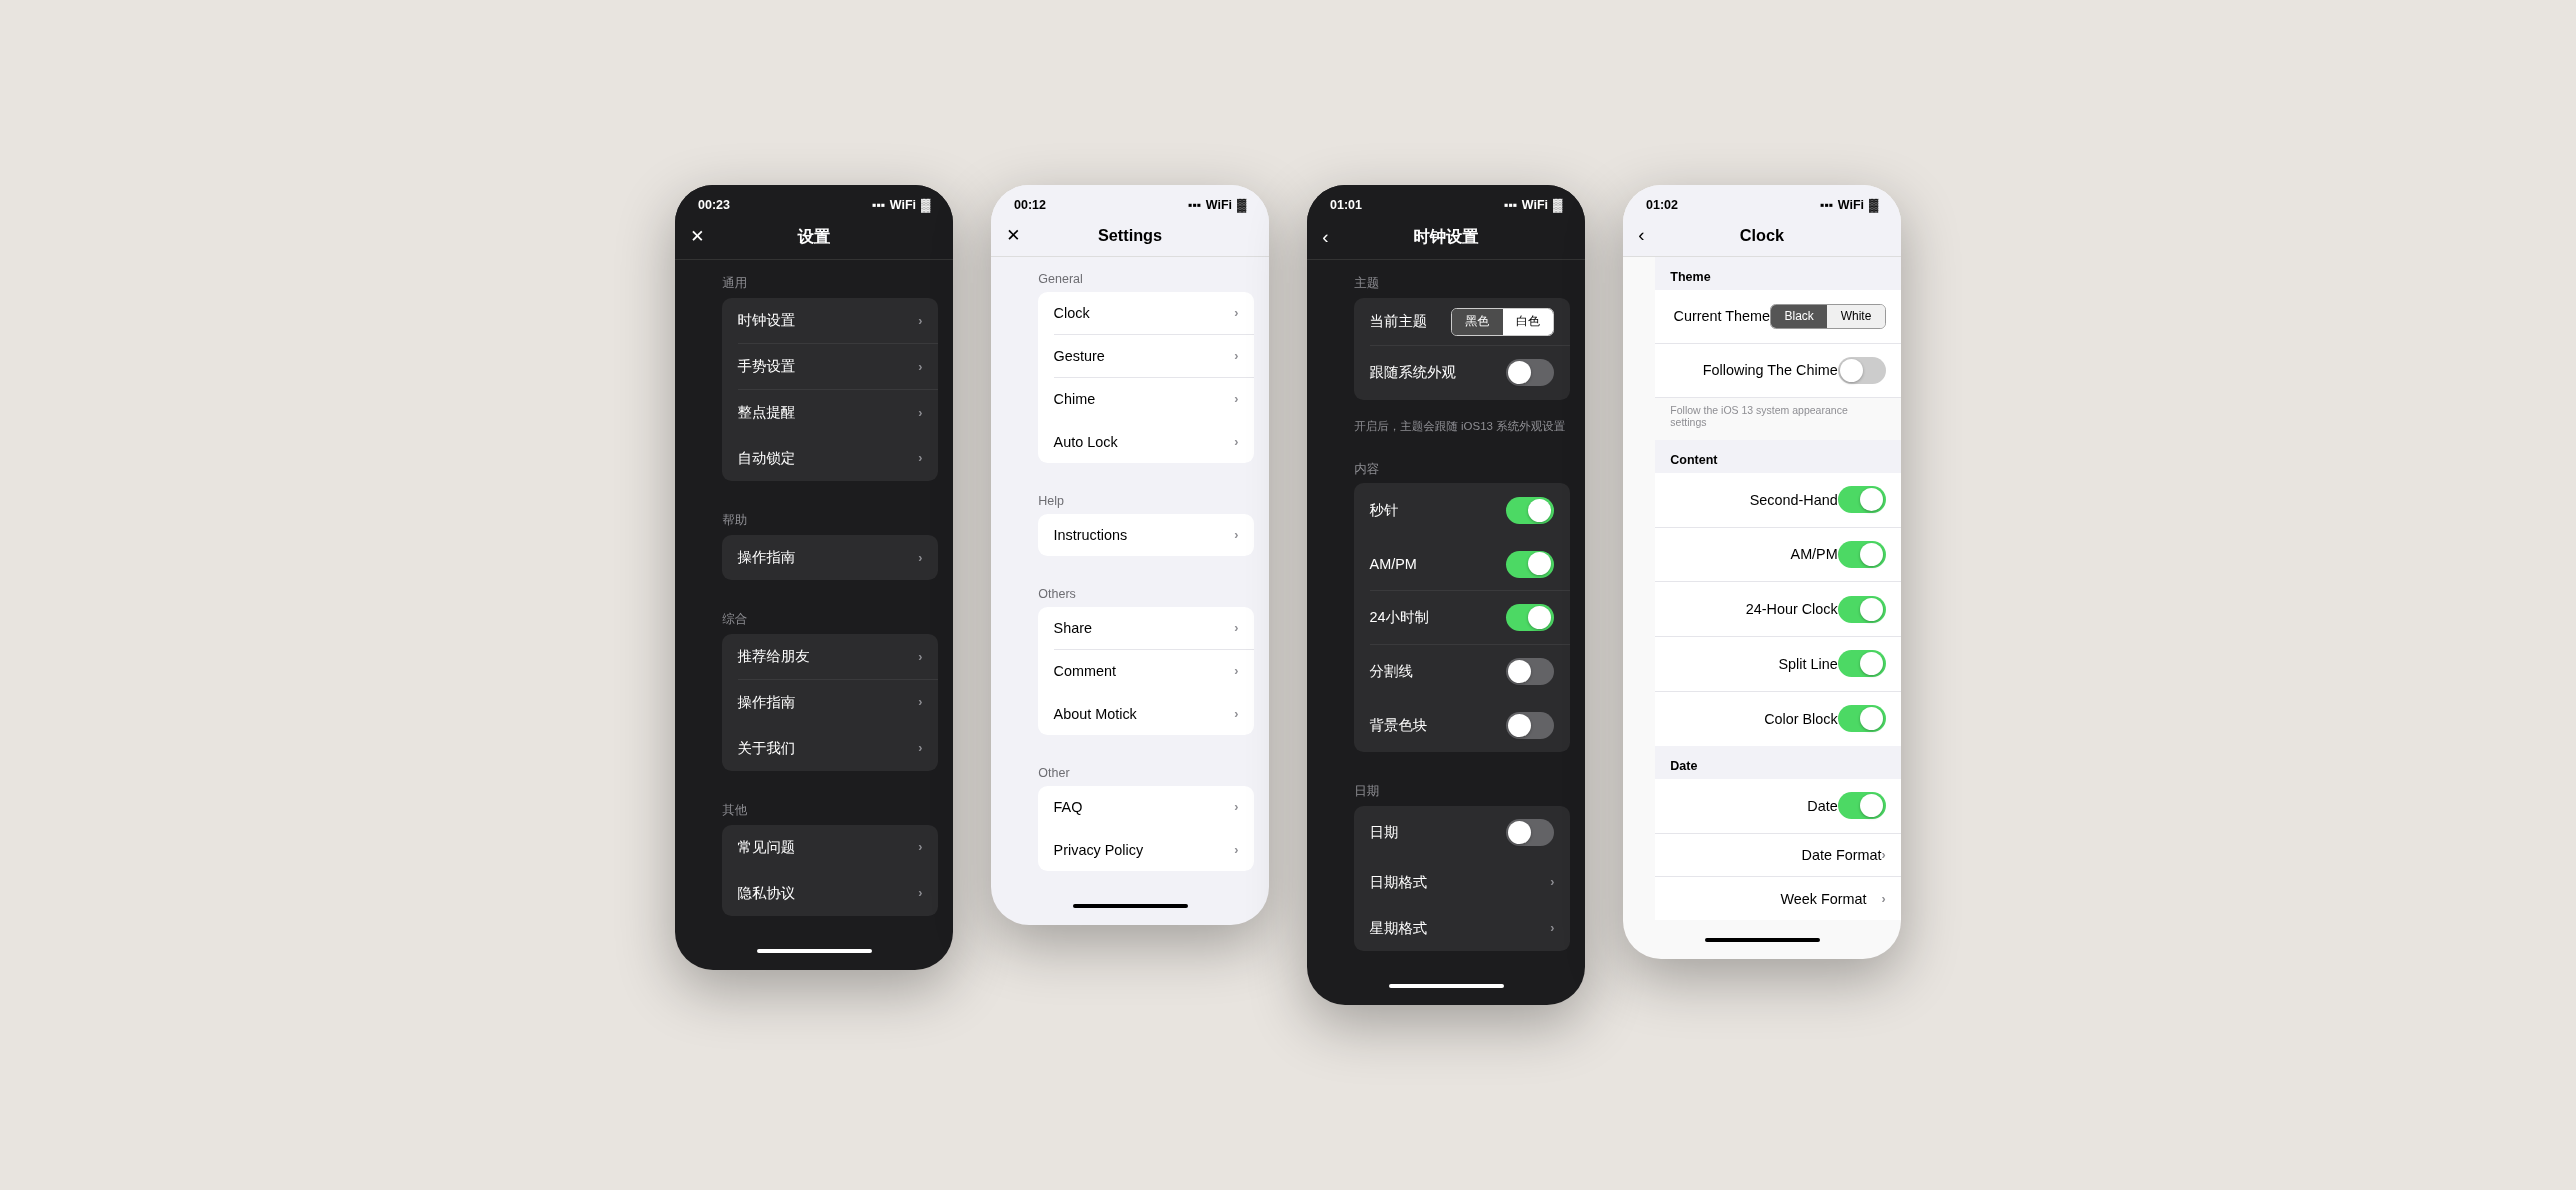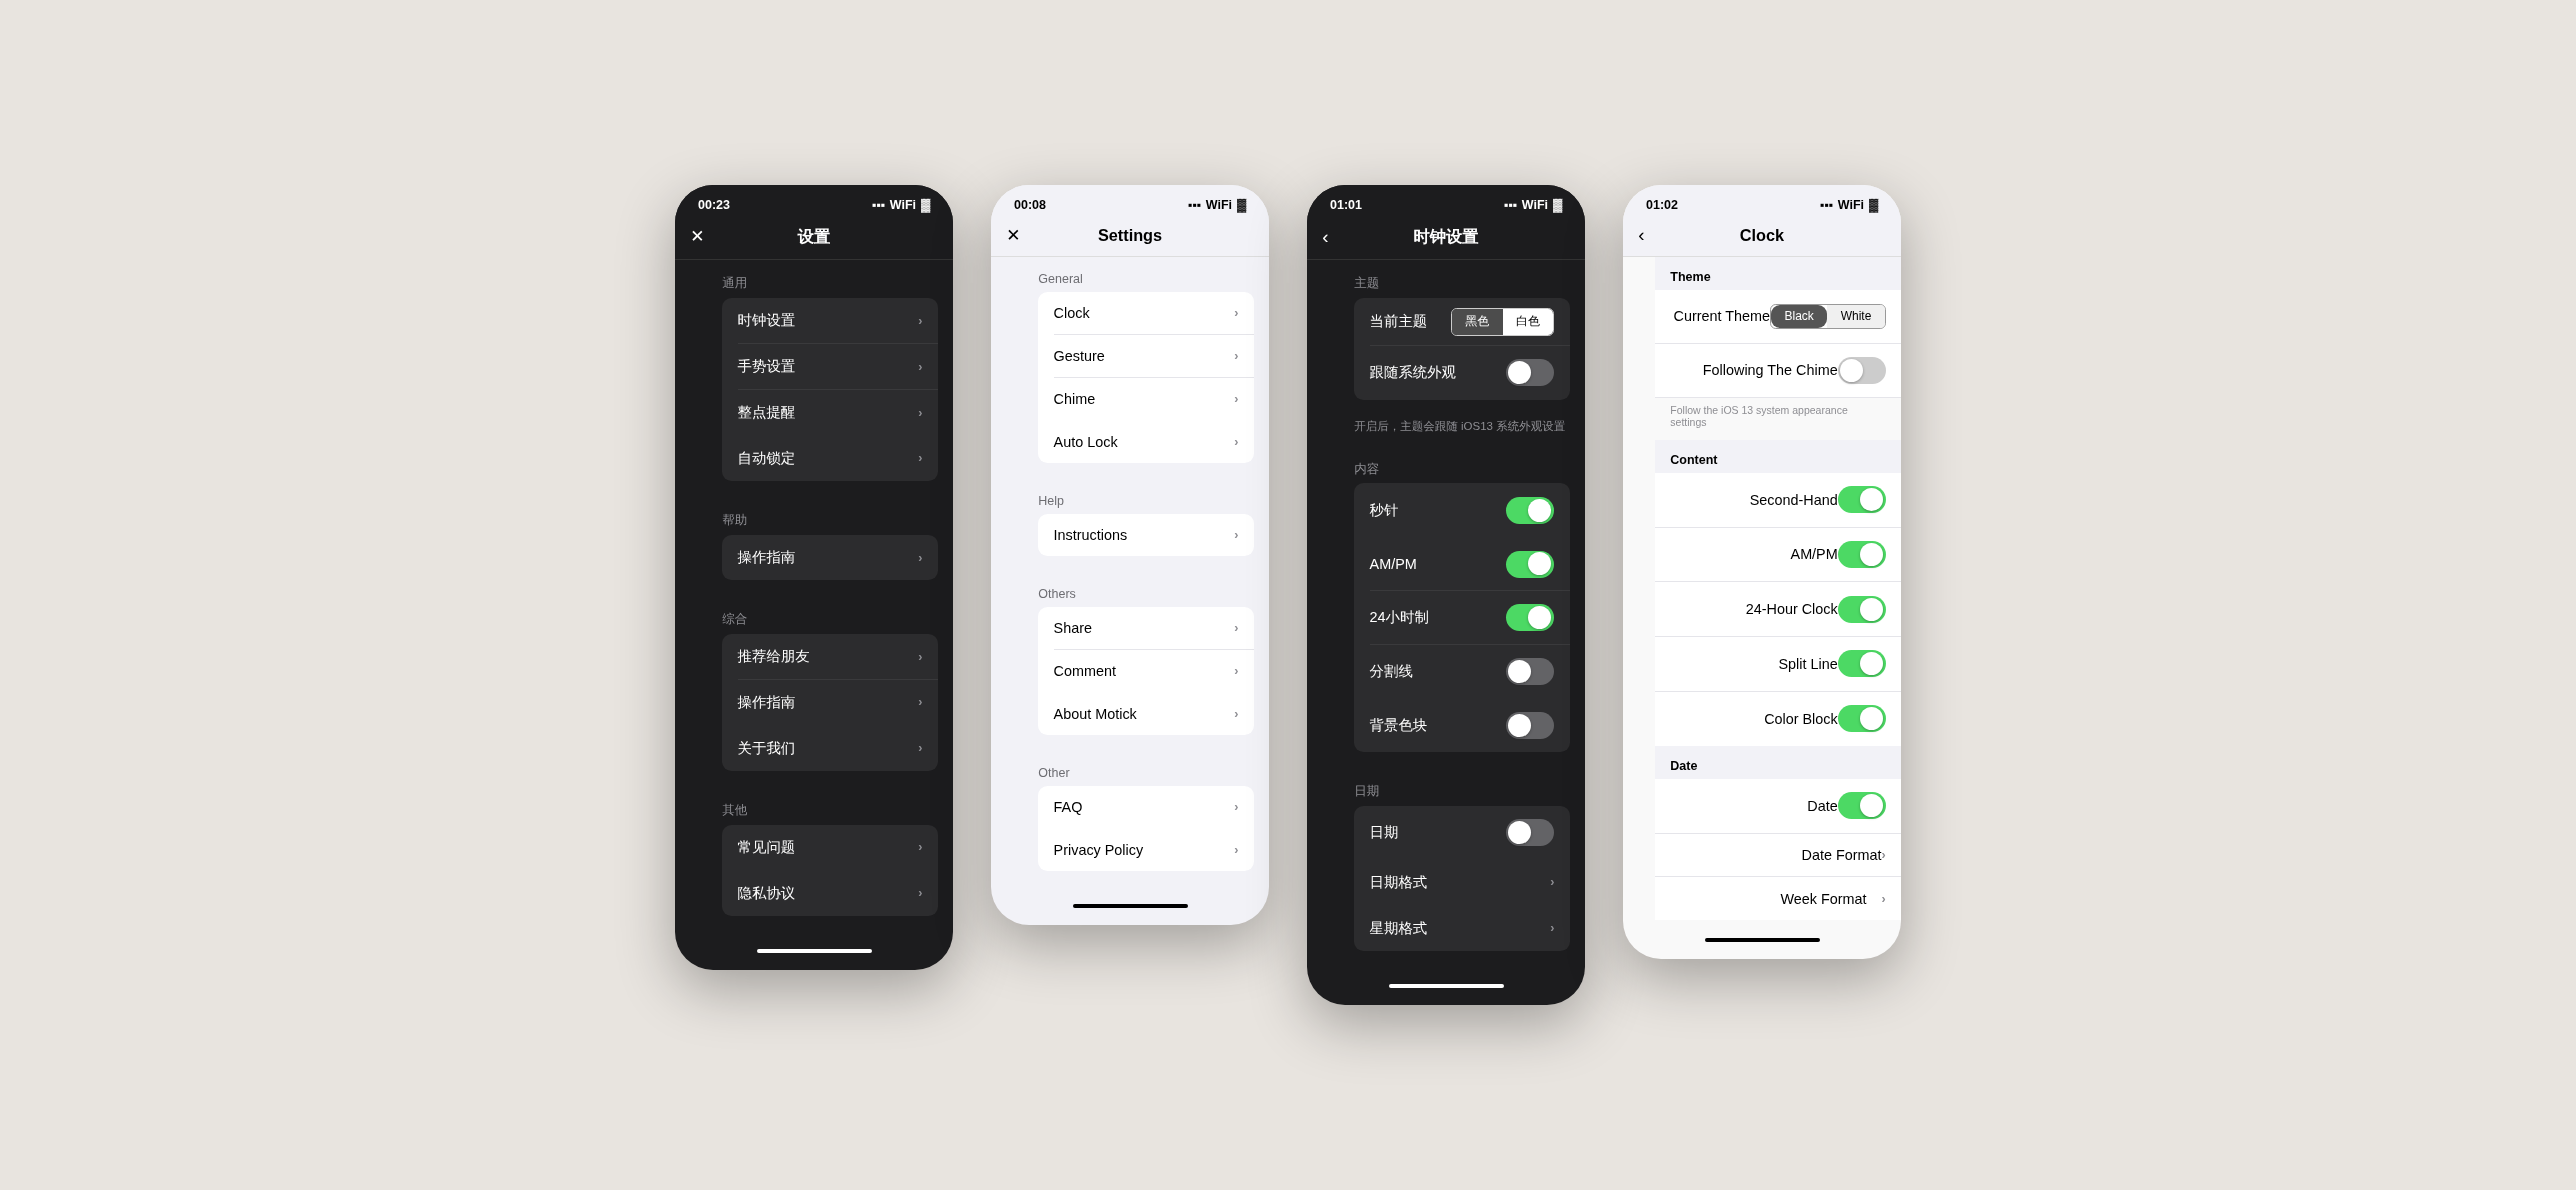--- a/index.html
+++ b/index.html
@@ -282,21 +282,21 @@
         </div>
       </div>
     </div>
     <div class="home-indicator">
       <div class="home-bar dark"></div>
     </div>
   </div>
 
   <div class="phone light">
     <div class="status-bar light">
-      <span>00:08</span>
+      <span>00:12</span>
       <div class="status-right">
         <span>▪▪▪</span>
         <span>WiFi</span>
         <span>▓</span>
       </div>
     </div>
     <div class="nav-bar light">
       <span class="nav-close">✕</span>
       <span class="nav-title">Settings</span>
     </div>
@@ -463,21 +463,21 @@
       <span class="nav-title">Clock</span>
     </div>
     <div class="content">
 
       <div>
         <div class="section-header-light">Theme</div>
         <div style="background:#fff; margin-bottom:1.9px;">
           <div class="list-item-light" style="border-bottom: 0.5px solid #e5e5ea;">
             <span>Current Theme</span>
             <div class="theme-buttons" style="border-color:#999;">
-              <button class="theme-btn active" style="background:#555; color:#fff;border-radius:9px;">Black</button>
+              <button class="theme-btn active" style="background:#555; color:#fff;">Black</button>
               <button class="theme-btn inactive" style="background:#f0f0f0;">White</button>
             </div>
           </div>
           <div class="list-item-light">
             <span>Following The Chime</span>
             <div class="toggle dark-off" style="background:#ccc;"></div>
           </div>
         </div>
         <div class="description-text" style="color:#8e8e93; padding: 3.8px 15.3px 11.5px; font-size: 10.5px;">Follow the iOS 13 system appearance settings</div>
       </div>

